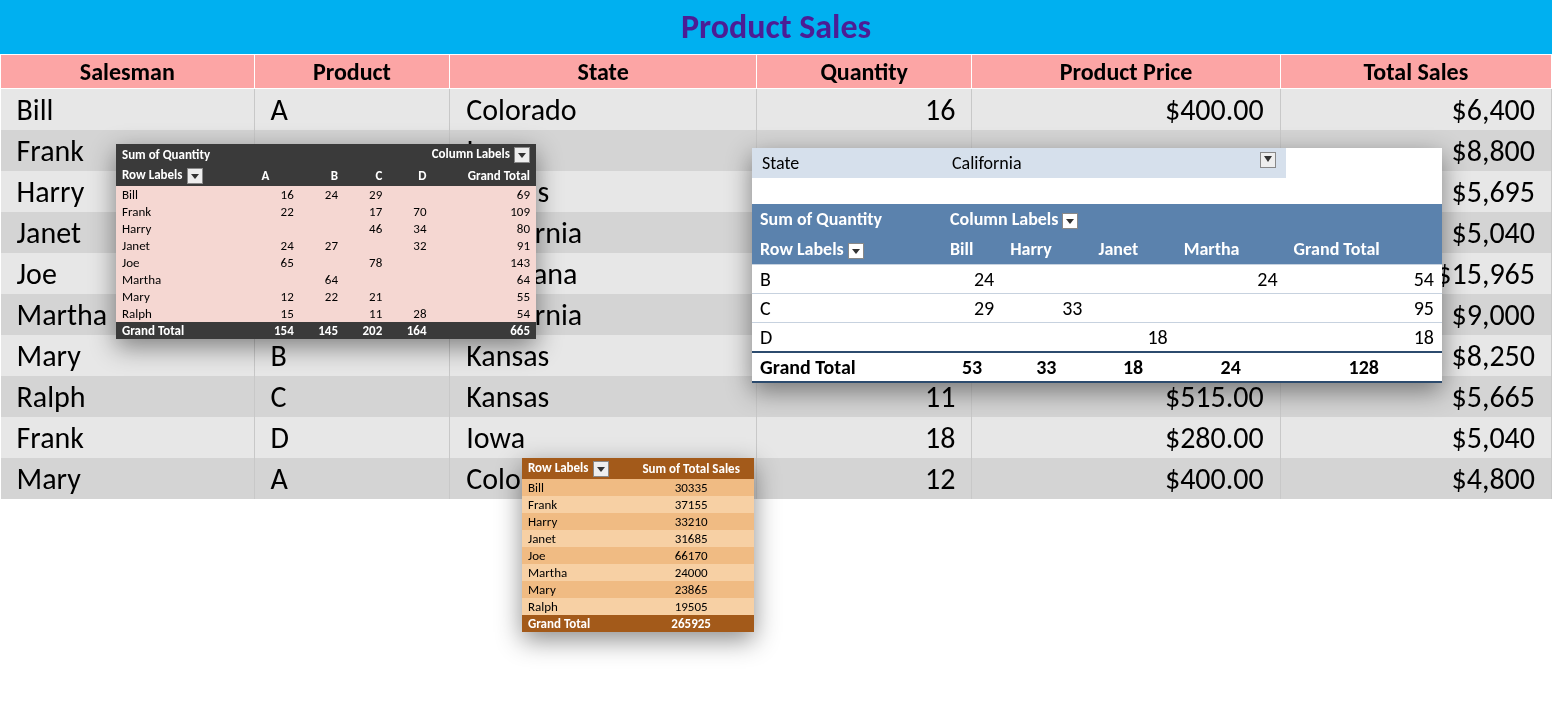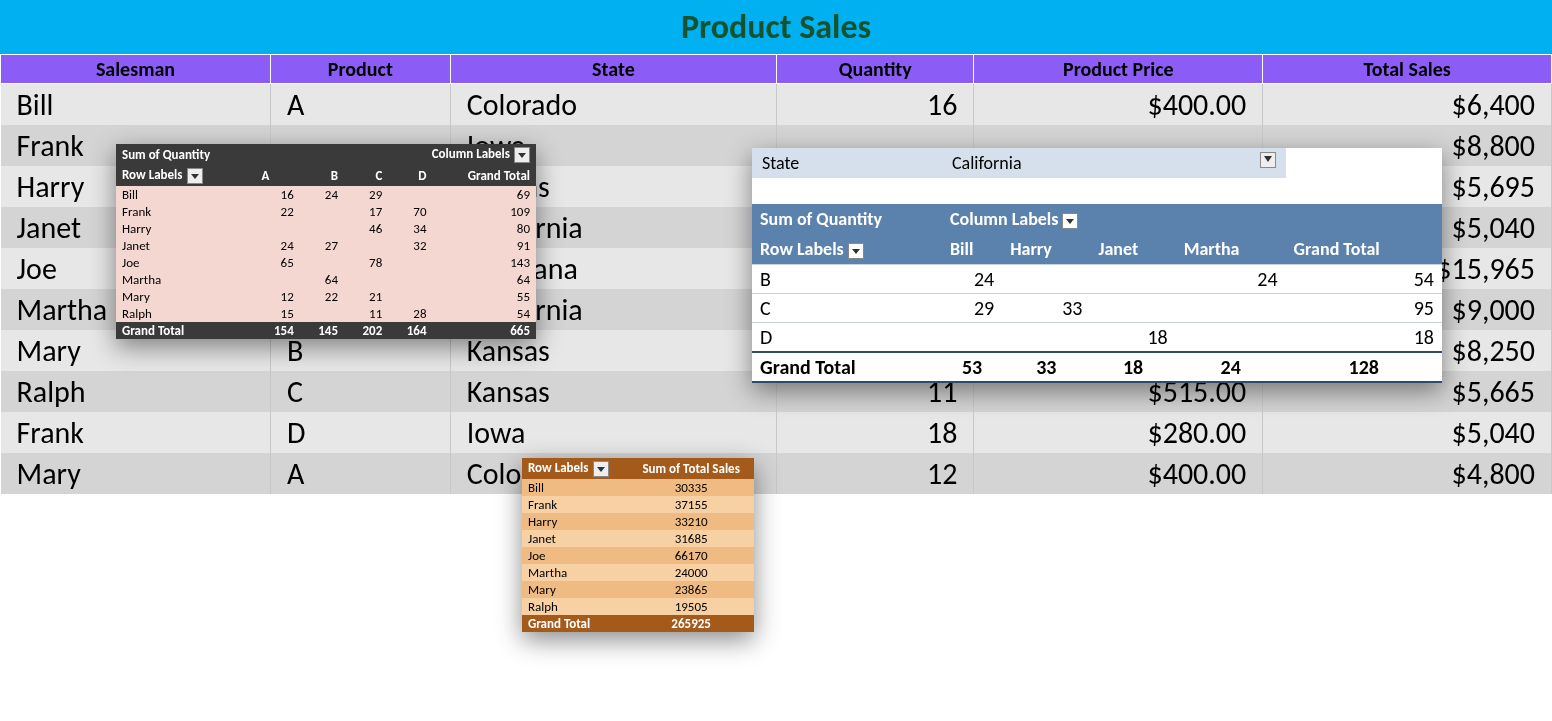--- a/index.html
+++ b/index.html
@@ -1,19 +1,19 @@
 <!DOCTYPE html>
 <html><head>
 <meta charset="utf-8">
 <style>
   html,body{margin:0;padding:0;font-family:"Segoe UI","Calibri",Arial,sans-serif;background:#fff;color:#000;}
   #page{width:1552px;height:721px;position:relative;overflow:hidden;}
-  .title-bar{background:#00b0f0;height:54px;line-height:54px;text-align:center;font-size:34px;font-weight:700;color:#14532d;}
+  .title-bar{background:#00b0f0;height:54px;line-height:54px;text-align:center;font-size:34px;font-weight:700;color:#4c1d95;}
   table.main{border-collapse:collapse;width:100%;}
-  table.main th{background:#8b5cf6;font-size:20px;font-weight:700;padding:2px 8px;border:1px solid #fff;text-align:center;}
+  table.main th{background:#fca5a5;font-size:24px;font-weight:700;padding:2px 8px;border:1px solid #fff;text-align:center;}
   table.main td{font-size:30px;padding:2px 16px;border-right:1px solid #c8c8c8;}
   table.main tr:nth-child(odd) td{background:#e7e7e7;}
   table.main tr:nth-child(even) td{background:#d4d4d4;}
   .num{text-align:right;}
   .drop{display:inline-block;width:14px;height:14px;background:#eee;border:1px solid #888;vertical-align:middle;margin-left:4px;position:relative;}
   .drop::after{content:"";position:absolute;left:3px;top:5px;border-left:4px solid transparent;border-right:4px solid transparent;border-top:5px solid #333;}
   .funnel{display:inline-block;width:14px;height:14px;background:#eee;border:1px solid #888;vertical-align:middle;margin-left:4px;position:relative;}
   .funnel::after{content:"";position:absolute;left:3px;top:3px;border-left:4px solid transparent;border-right:4px solid transparent;border-top:6px solid #333;}
   
   .float{position:absolute;font-size:13px;box-shadow:0 8px 24px rgba(0,0,0,.45);}

